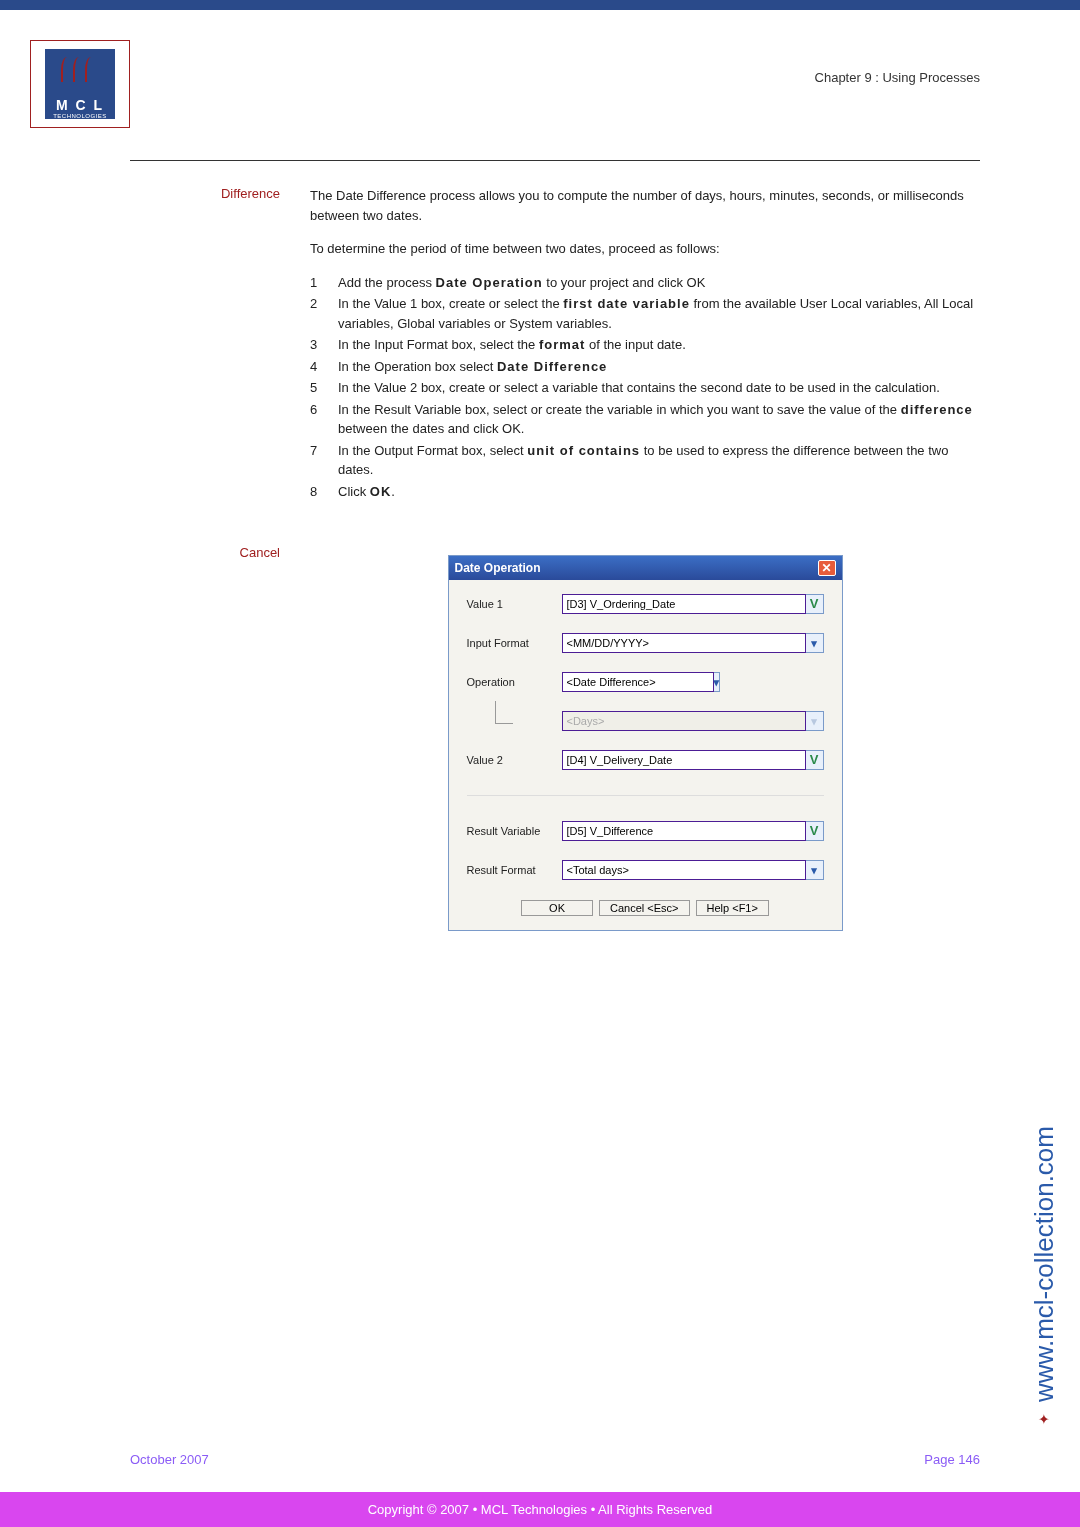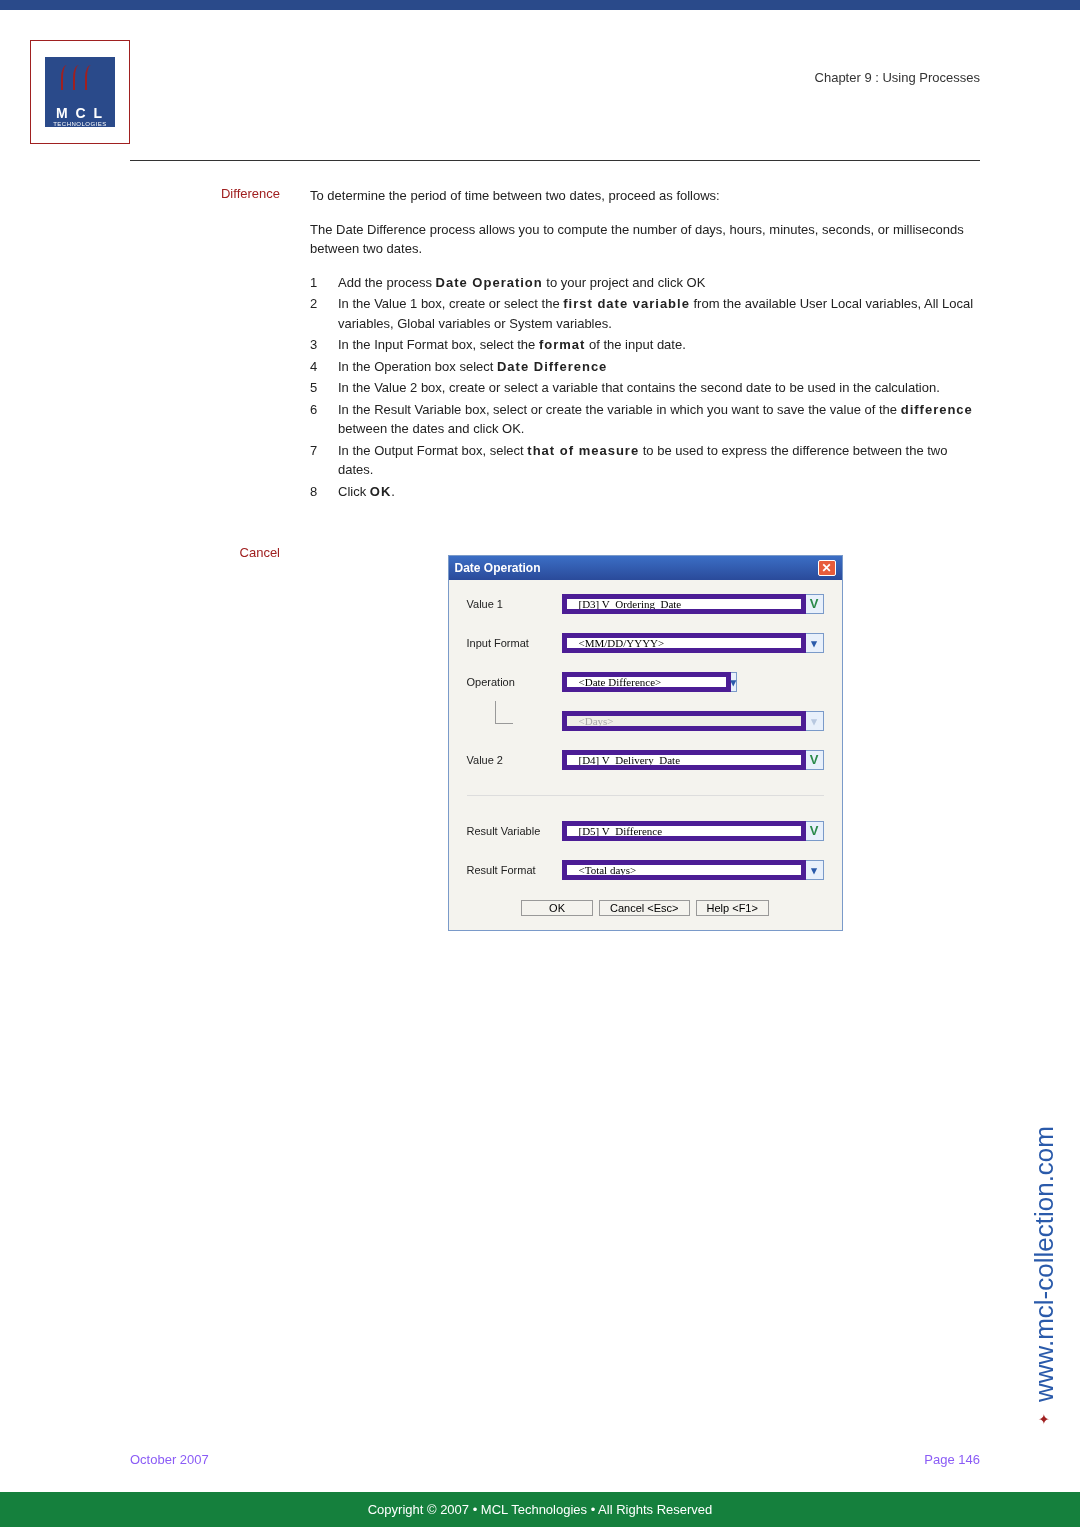--- a/index.html
+++ b/index.html
@@ -7,21 +7,21 @@
     width: 1080px;
     height: 1527px;
     background: #fff;
     font-family: Verdana, Arial, sans-serif;
     position: relative;
     border-top: 10px solid #2a4a8a;
   }
   .logo-box {
     position: absolute;
     top: 30px; left: 30px;
-    width: 100px; height: 104px;
+    width: 100px; height: 88px;
     border: 1px solid #a02020;
     display: flex; align-items: center; justify-content: center;
   }
   .logo-inner {
     width: 70px; height: 70px;
     background: #2a4a8a;
     color: #fff;
     font-size: 11px;
     display: flex; flex-direction: column; justify-content: flex-end; align-items: center;
     position: relative;
@@ -81,22 +81,22 @@
     font-weight:bold; font-size:12px;
     border-radius: 2px;
   }
   .dialog-body { padding: 14px 18px 10px 18px;}
   .dgrid { display: grid; grid-template-columns: 95px 1fr; row-gap: 19px; align-items:center;}
   .fld {
     display:flex; align-items:stretch;
     height: 20px;
   }
   .fld input, .fld .selbox {
-    flex:1; border:5px solid #4c1d95; background:#fff; padding: 0 12px;
-    font-size: 11px; font-family: Liberation Serif, serif;
+    flex:1; border:1px solid #4c1d95; background:#fff; padding: 0 4px;
+    font-size: 11px; font-family: Liberation Sans, sans-serif;
   }
   .fld .drop, .fld .vbtn {
     width: 18px; border:1px solid #7a9ac9; border-left:none;
     background: #e8f0fb;
     display:flex; align-items:center; justify-content:center;
     color: #2a5aaa; font-weight:bold; font-size:11px;
   }
   .fld .vbtn { color:#2a8a4a; font-weight:bold; font-size:13px;}
   .disabled input, .disabled .selbox { background:#f0efe8; color:#aaa;}
   .disabled .drop { color:#b8c8e0;}
@@ -133,21 +133,21 @@
     font-family: Arial, sans-serif;
   }
   .vertical-url .dots { color:#a02020; font-size:14px; letter-spacing:2px;}
   .footer-meta {
     position: absolute; bottom: 60px; left: 130px; right: 100px;
     display:flex; justify-content: space-between;
     font-size: 13px; color:#8b5cf6;
   }
   .footer-bar {
     position:absolute; bottom:0; left:0; right:0;
-    background: #15803d; color:#fff;
+    background: #d946ef; color:#fff;
     text-align:center; padding: 10px 0;
     font-size: 13px;
   }
 </style>
 </head>
 <body>
 
 <div class="logo-box">
   <div class="logo-inner">
     <div class="logo-waves">
@@ -161,22 +161,22 @@
 </div>
 
 <div class="chapter">Chapter 9 : Using Processes</div>
 
 <div class="content">
   <div class="hrule"></div>
 
   <div class="section">
     <div class="margin-label">Difference</div>
     <div class="body-text">
+      <p>The Date Difference process allows you to compute the number of days, hours, minutes, seconds, or milliseconds between two dates.</p>
       <p>To determine the period of time between two dates, proceed as follows:</p>
-      <p>The Date Difference process allows you to compute the number of days, hours, minutes, seconds, or milliseconds between two dates.</p>
       <div class="steps" id="steps-container">
           <div class="step">
             <div class="step-num">1</div>
             <div class="step-text">Add the process <span class="bold-inline letterspace">Date Operation</span> to your project and click OK</div>
           </div>
           <div class="step">
             <div class="step-num">2</div>
             <div class="step-text">In the Value 1 box, create or select the <span class="bold-inline letterspace">first date variable</span> from the available User Local variables, All Local variables, Global variables or System variables.</div>
           </div>
           <div class="step">
@@ -190,21 +190,21 @@
           <div class="step">
             <div class="step-num">5</div>
             <div class="step-text">In the Value 2 box, create or select a variable that contains the second date to be used in the calculation.</div>
           </div>
           <div class="step">
             <div class="step-num">6</div>
             <div class="step-text">In the Result Variable box, select or create the variable in which you want to save the value of the <span class="bold-inline letterspace">difference</span> between the dates and click OK.</div>
           </div>
           <div class="step">
             <div class="step-num">7</div>
-            <div class="step-text">In the Output Format box, select <span class="bold-inline letterspace">that of measure</span> to be used to express the difference between the two dates.</div>
+            <div class="step-text">In the Output Format box, select <span class="bold-inline letterspace">unit of contains</span> to be used to express the difference between the two dates.</div>
           </div>
           <div class="step">
             <div class="step-num">8</div>
             <div class="step-text">Click <span class="bold-inline letterspace">OK</span>.</div>
           </div>
         </div>
     </div>
   </div>
 
   <div class="section">

